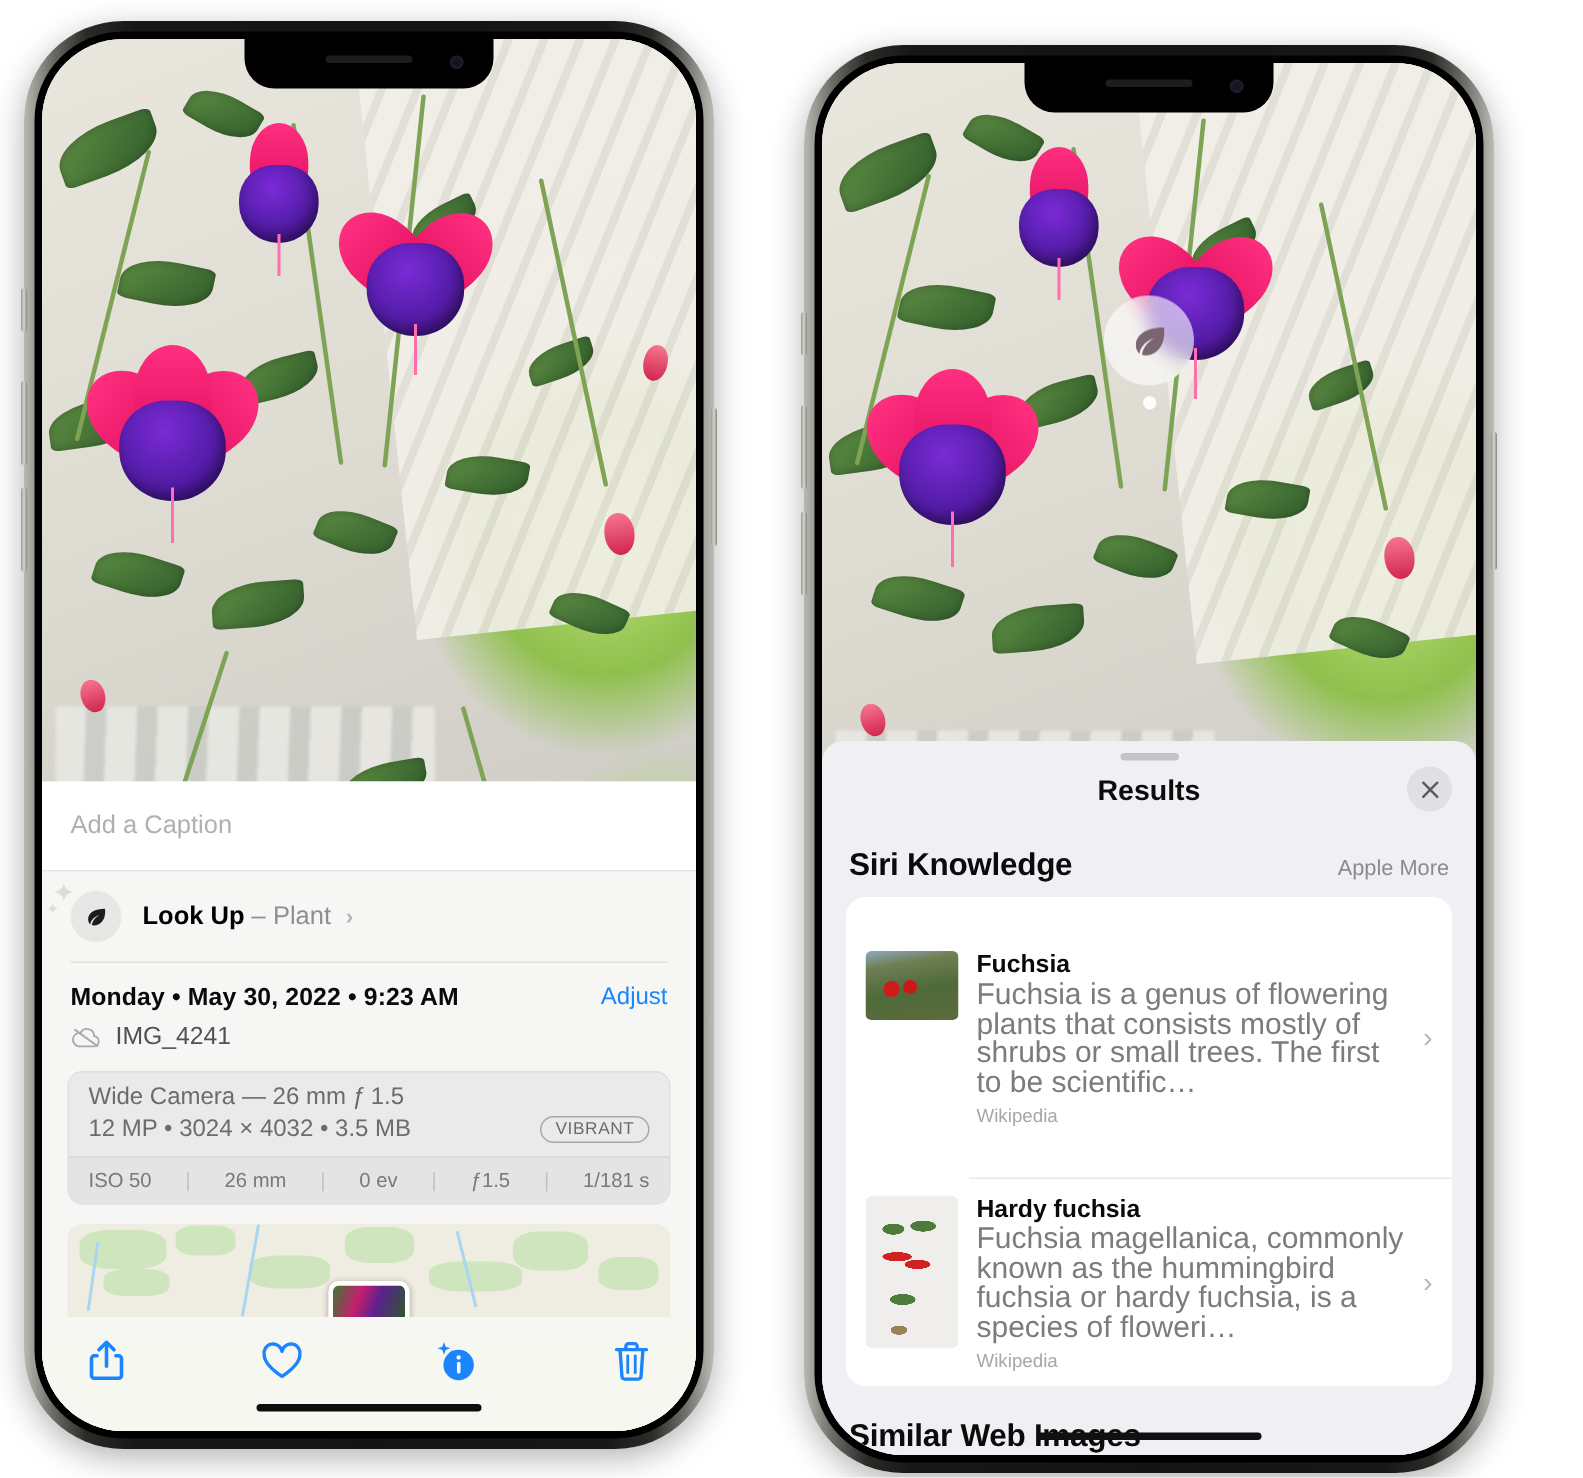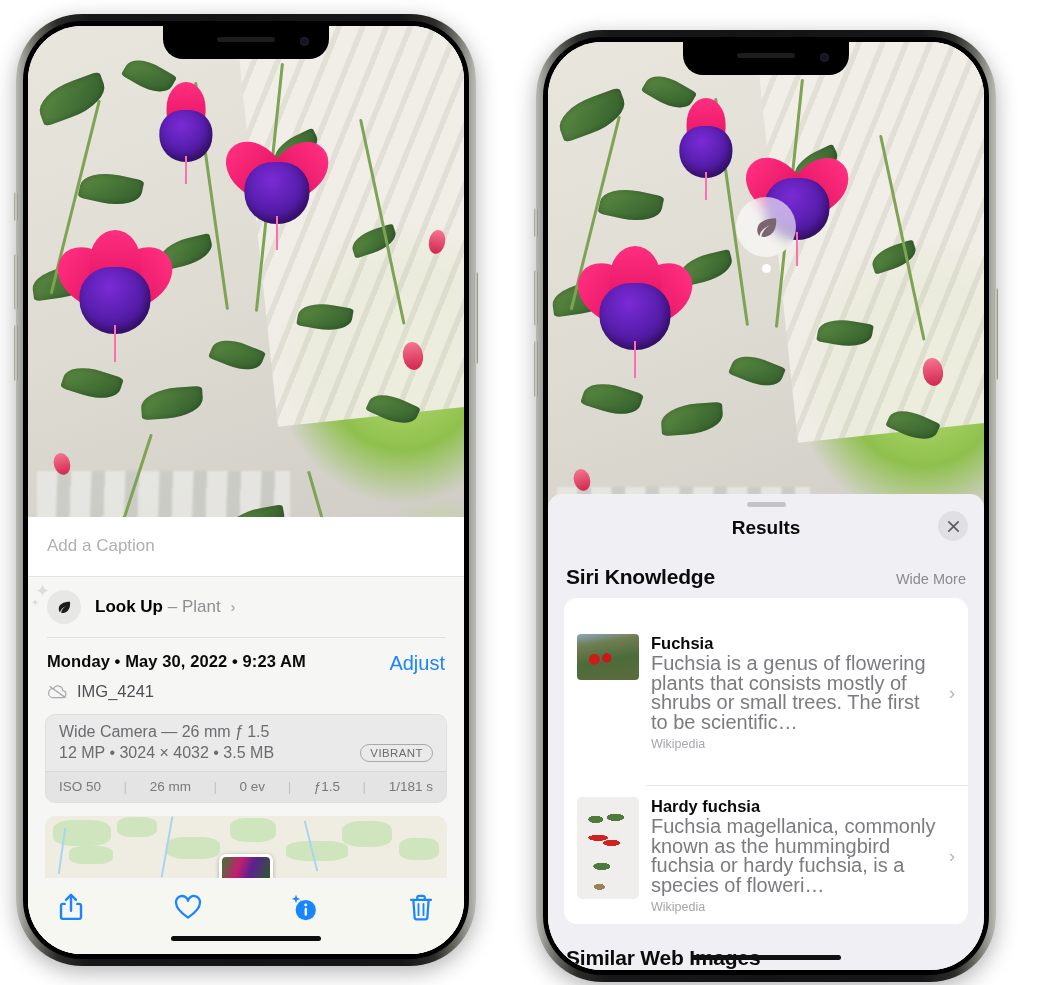--- a/index.html
+++ b/index.html
@@ -159,21 +159,21 @@
   .sparkle.small { left: -16px; top: 8px; font-size: 10px; }
   .lookup-text { font-size: 17px; color: #000; font-weight: 700; }
   .lookup-text .sub { font-weight: 400; color: #8e8e93; }
   .chev { color: #b4b4b8; font-size: 15px; margin-left: 5px; }
 
   .meta-row {
     display: flex; align-items: flex-start; justify-content: space-between;
     padding: 14px 19px 2px 19px;
   }
   .meta-date { font-size: 16.5px; font-weight: 700; color: #0a0a0a; letter-spacing: .1px; }
-  .adjust { font-size: 20px; color: #1a85ff; }
+  .adjust { font-size: 16px; color: #1a85ff; }
   .file-row { display: flex; align-items: center; padding: 5px 19px 13px 19px; gap: 9px; }
   .file-name { font-size: 16.5px; color: #505055; }
 
   .camcard {
     margin: 0 17px; border-radius: 10px; overflow: hidden;
     background: #e7e7e7;
     border: 1px solid #dededd;
   }
   .camcard .head {
     display: flex; align-items: center; justify-content: space-between;
@@ -611,21 +611,21 @@
           <span class="res-title">Results</span>
           <div class="close-btn">
             <svg width="15" height="15" viewBox="0 0 16 16">
               <path d="M3 3 L13 13 M13 3 L3 13" stroke="#5c5c61" stroke-width="1.8" stroke-linecap="round"></path>
             </svg>
           </div>
         </div>
 
         <div class="sec-head">
           <span class="sec-title">Siri Knowledge</span>
-          <span class="show-more">Wide More</span>
+          <span class="show-more">Apple More</span>
         </div>
 
         <div class="card">
           <div class="know-row">
             <div class="thumb-a"></div>
             <div class="know-txt">
               <div class="k-title">Fuchsia</div>
               <div class="k-desc">Fuchsia is a genus of flowering plants that consists mostly of shrubs or small trees. The first to be scientific…</div>
               <div class="k-src">Wikipedia</div>
             </div>

